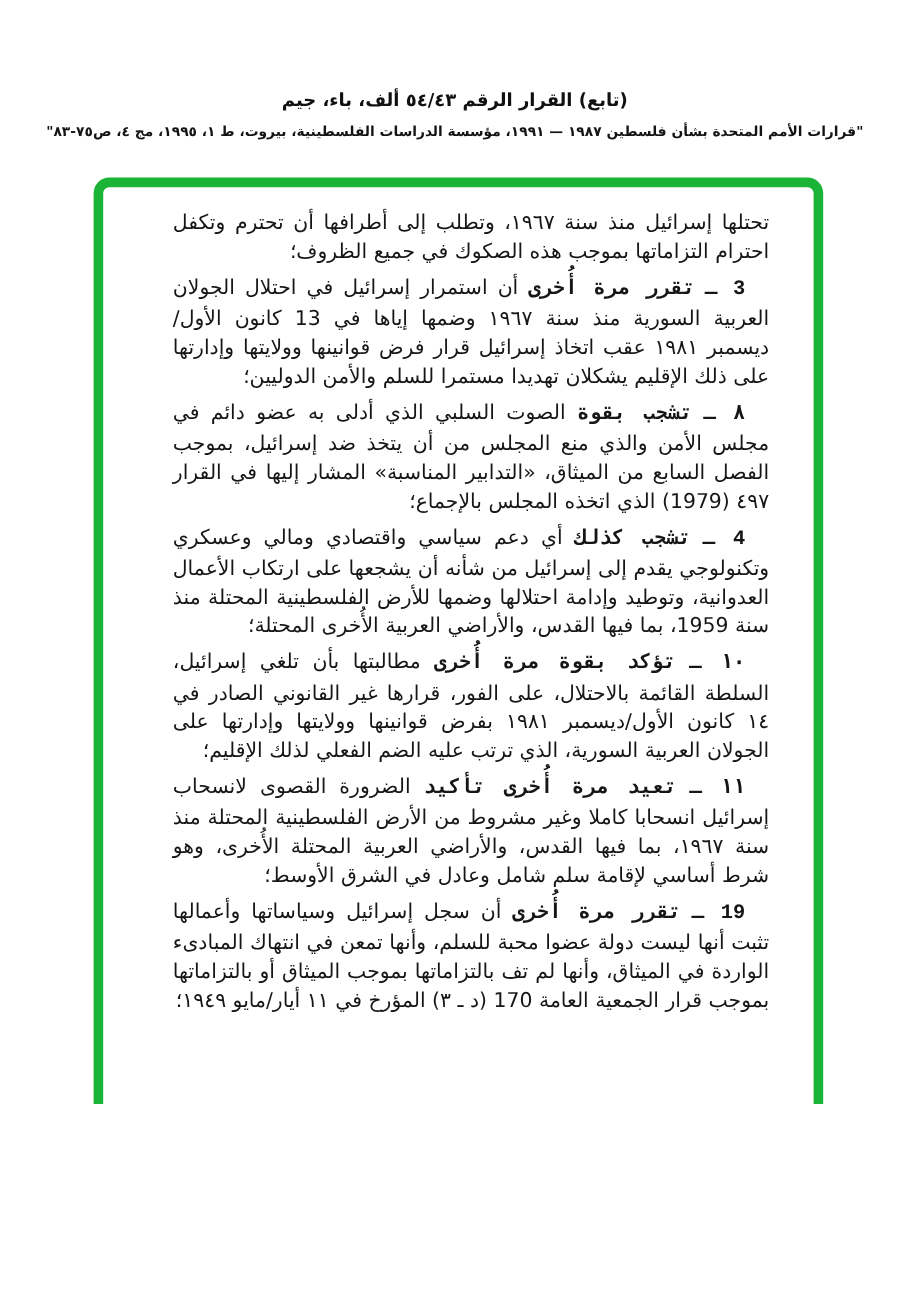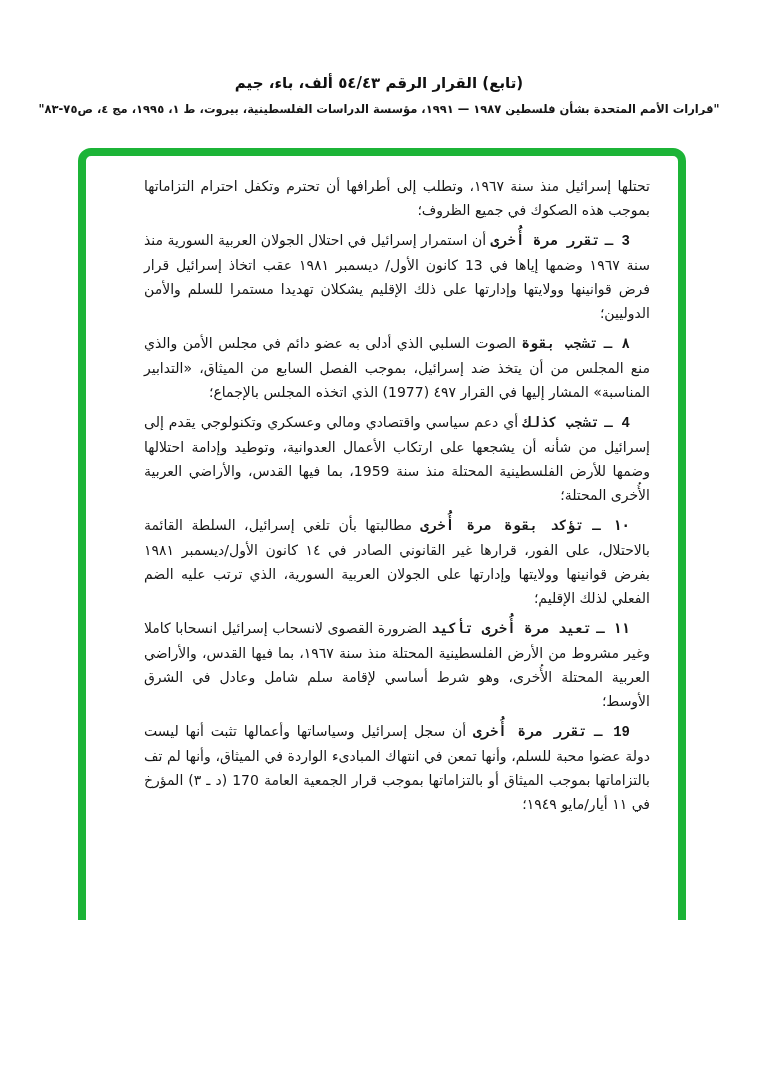--- a/index.html
+++ b/index.html
@@ -48,22 +48,22 @@
     border-radius: 13px;
     background: #ffffff;
     padding: 18px 28px 0 58px;
   }
   .text-col {
     direction: rtl;
     text-align: justify;
     color: #161616;
   }
   .para {
-    margin: 0 0 6px 0;
-    font-size: 14px;
+    margin: 0 9px 6px 0;
+    font-size: 17px;
     line-height: 24px;
   }
   .para.indent {
     text-indent: 20px;
   }
   .num, .lead {
     font-weight: bold;
     font-family: Liberation Mono, monospace;
   }
   .page-number {
@@ -87,21 +87,21 @@
 
   <div class="doc-source">"قرارات الأمم المتحدة بشأن فلسطين ١٩٨٧ — ١٩٩١، مؤسسة الدراسات الفلسطينية، بيروت، ط ١، ١٩٩٥، مج ٤، ص٧٥-٨٣"</div>
 
   <div class="green-box">
     <div class="text-col">
 
       <p class="para"><span>تحتلها إسرائيل منذ سنة ١٩٦٧، وتطلب إلى أطرافها أن تحترم وتكفل احترام التزاماتها بموجب هذه الصكوك في جميع الظروف؛</span></p>
 
       <p class="para indent"><span class="num">3 ـ</span> <span class="lead">تقرر مرة أُخرى</span> <span>أن استمرار إسرائيل في احتلال الجولان العربية السورية منذ سنة ١٩٦٧ وضمها إياها في 13 كانون الأول/ ديسمبر ١٩٨١ عقب اتخاذ إسرائيل قرار فرض قوانينها وولايتها وإدارتها على ذلك الإقليم يشكلان تهديدا مستمرا للسلم والأمن الدوليين؛</span></p>
 
-      <p class="para indent"><span class="num">٨ ـ</span> <span class="lead">تشجب بقوة</span> <span>الصوت السلبي الذي أدلى به عضو دائم في مجلس الأمن والذي منع المجلس من أن يتخذ ضد إسرائيل، بموجب الفصل السابع من الميثاق، «التدابير المناسبة» المشار إليها في القرار ٤٩٧ (1977) الذي اتخذه المجلس بالإجماع؛</span></p>
+      <p class="para indent"><span class="num">٨ ـ</span> <span class="lead">تشجب بقوة</span> <span>الصوت السلبي الذي أدلى به عضو دائم في مجلس الأمن والذي منع المجلس من أن يتخذ ضد إسرائيل، بموجب الفصل السابع من الميثاق، «التدابير المناسبة» المشار إليها في القرار ٤٩٧ (1979) الذي اتخذه المجلس بالإجماع؛</span></p>
 
       <p class="para indent"><span class="num">4 ـ</span> <span class="lead">تشجب كذلك</span> <span>أي دعم سياسي واقتصادي ومالي وعسكري وتكنولوجي يقدم إلى إسرائيل من شأنه أن يشجعها على ارتكاب الأعمال العدوانية، وتوطيد وإدامة احتلالها وضمها للأرض الفلسطينية المحتلة منذ سنة 1959، بما فيها القدس، والأراضي العربية الأُخرى المحتلة؛</span></p>
 
       <p class="para indent"><span class="num">١٠ ـ</span> <span class="lead">تؤكد بقوة مرة أُخرى</span> <span>مطالبتها بأن تلغي إسرائيل، السلطة القائمة بالاحتلال، على الفور، قرارها غير القانوني الصادر في ١٤ كانون الأول/ديسمبر ١٩٨١ بفرض قوانينها وولايتها وإدارتها على الجولان العربية السورية، الذي ترتب عليه الضم الفعلي لذلك الإقليم؛</span></p>
 
       <p class="para indent"><span class="num">١١ ـ</span> <span class="lead">تعيد مرة أُخرى تأكيد</span> <span>الضرورة القصوى لانسحاب إسرائيل انسحابا كاملا وغير مشروط من الأرض الفلسطينية المحتلة منذ سنة ١٩٦٧، بما فيها القدس، والأراضي العربية المحتلة الأُخرى، وهو شرط أساسي لإقامة سلم شامل وعادل في الشرق الأوسط؛</span></p>
 
       <p class="para indent"><span class="num">19 ـ</span> <span class="lead">تقرر مرة أُخرى</span> <span>أن سجل إسرائيل وسياساتها وأعمالها تثبت أنها ليست دولة عضوا محبة للسلم، وأنها تمعن في انتهاك المبادىء الواردة في الميثاق، وأنها لم تف بالتزاماتها بموجب الميثاق أو بالتزاماتها بموجب قرار الجمعية العامة 170 (د ـ ٣) المؤرخ في ١١ أيار/مايو ١٩٤٩؛</span></p>
 
     </div>

